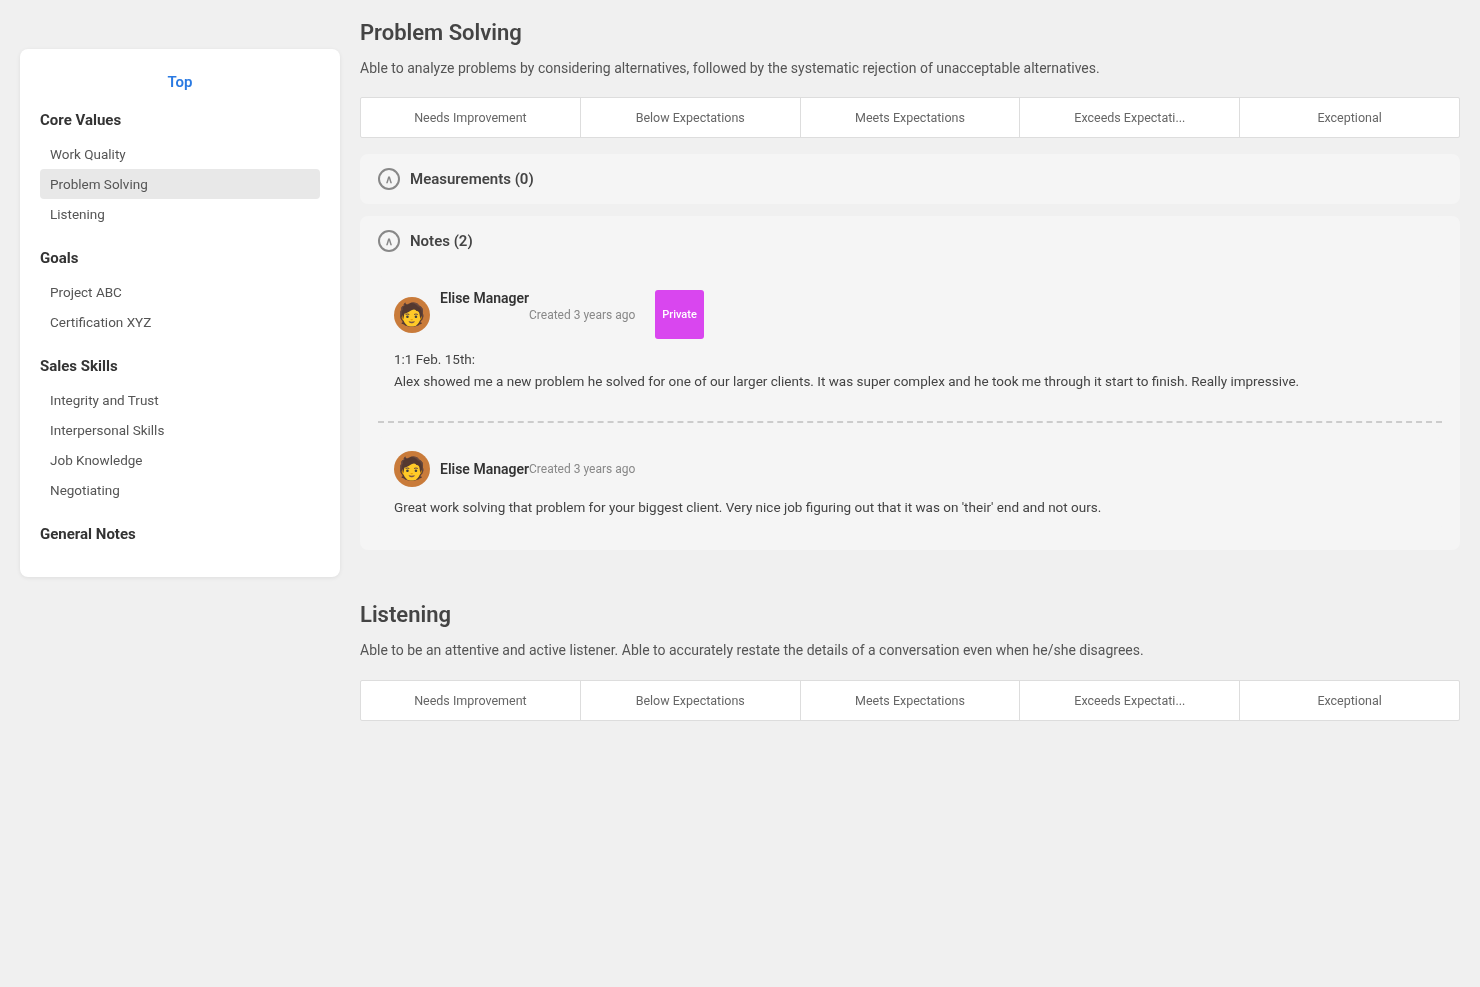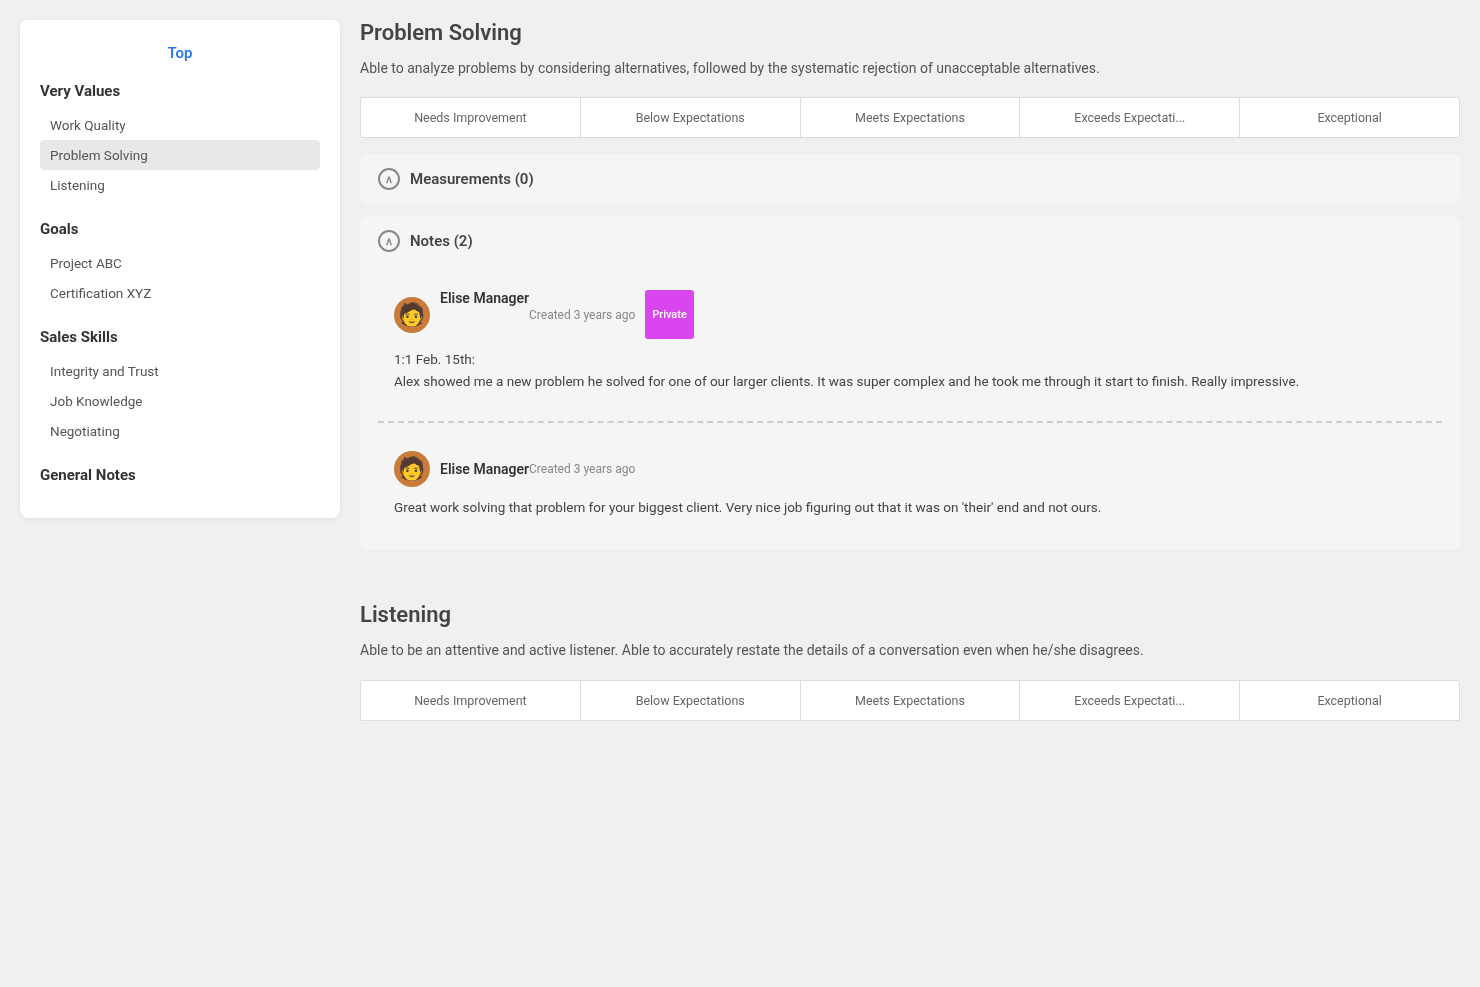--- a/index.html
+++ b/index.html
@@ -14,20 +14,21 @@
       max-width: 1480px;
       margin: 0 auto;
       padding: 20px;
       gap: 20px;
       min-height: 987px;
     }
     
     .sidebar {
       width: 320px;
       flex-shrink: 0;
+      margin-top: 29px;
     }
     .sidebar-card {
       background: #fff;
       border-radius: 8px;
       padding: 24px 20px;
       box-shadow: 0 1px 4px rgba(0,0,0,0.08);
     }
     .sidebar-top-label {
       text-align: center;
       color: #2a7ae2;
@@ -171,21 +172,21 @@
     .note-author {
       font-weight: 600;
       font-size: 14px;
       color: #333;
     }
     .note-created {
       font-size: 12px;
       color: #888;
       display: flex;
       align-items: center;
-      gap: 10px;
+      gap: 20px;
     }
     .badge-private {
       background: #d946ef;
       color: #fff;
       font-size: 11px;
       padding: 18px 7px;
       border-radius: 3px;
       font-weight: 500;
     }
     .note-text {
@@ -206,31 +207,32 @@
   </style>
 </head>
 <body>
 
 <div class="page-container">
 
   <div class="sidebar">
     <div class="sidebar-card">
       <div class="sidebar-top-label">Top</div>
 
-      <div class="sidebar-section-title">Very Values</div>
+      <div class="sidebar-section-title">Core Values</div>
       <div class="sidebar-item">Work Quality</div>
       <div class="sidebar-item active">Problem Solving</div>
       <div class="sidebar-item">Listening</div>
 
       <div class="sidebar-section-title">Goals</div>
       <div class="sidebar-item">Project ABC</div>
       <div class="sidebar-item">Certification XYZ</div>
 
       <div class="sidebar-section-title">Sales Skills</div>
       <div class="sidebar-item">Integrity and Trust</div>
+      <div class="sidebar-item">Interpersonal Skills</div>
       <div class="sidebar-item">Job Knowledge</div>
       <div class="sidebar-item">Negotiating</div>
 
       <div class="sidebar-section-title">General Notes</div>
     </div>
   </div>
 
   <div class="main-content">
 
     <div class="section-block">

